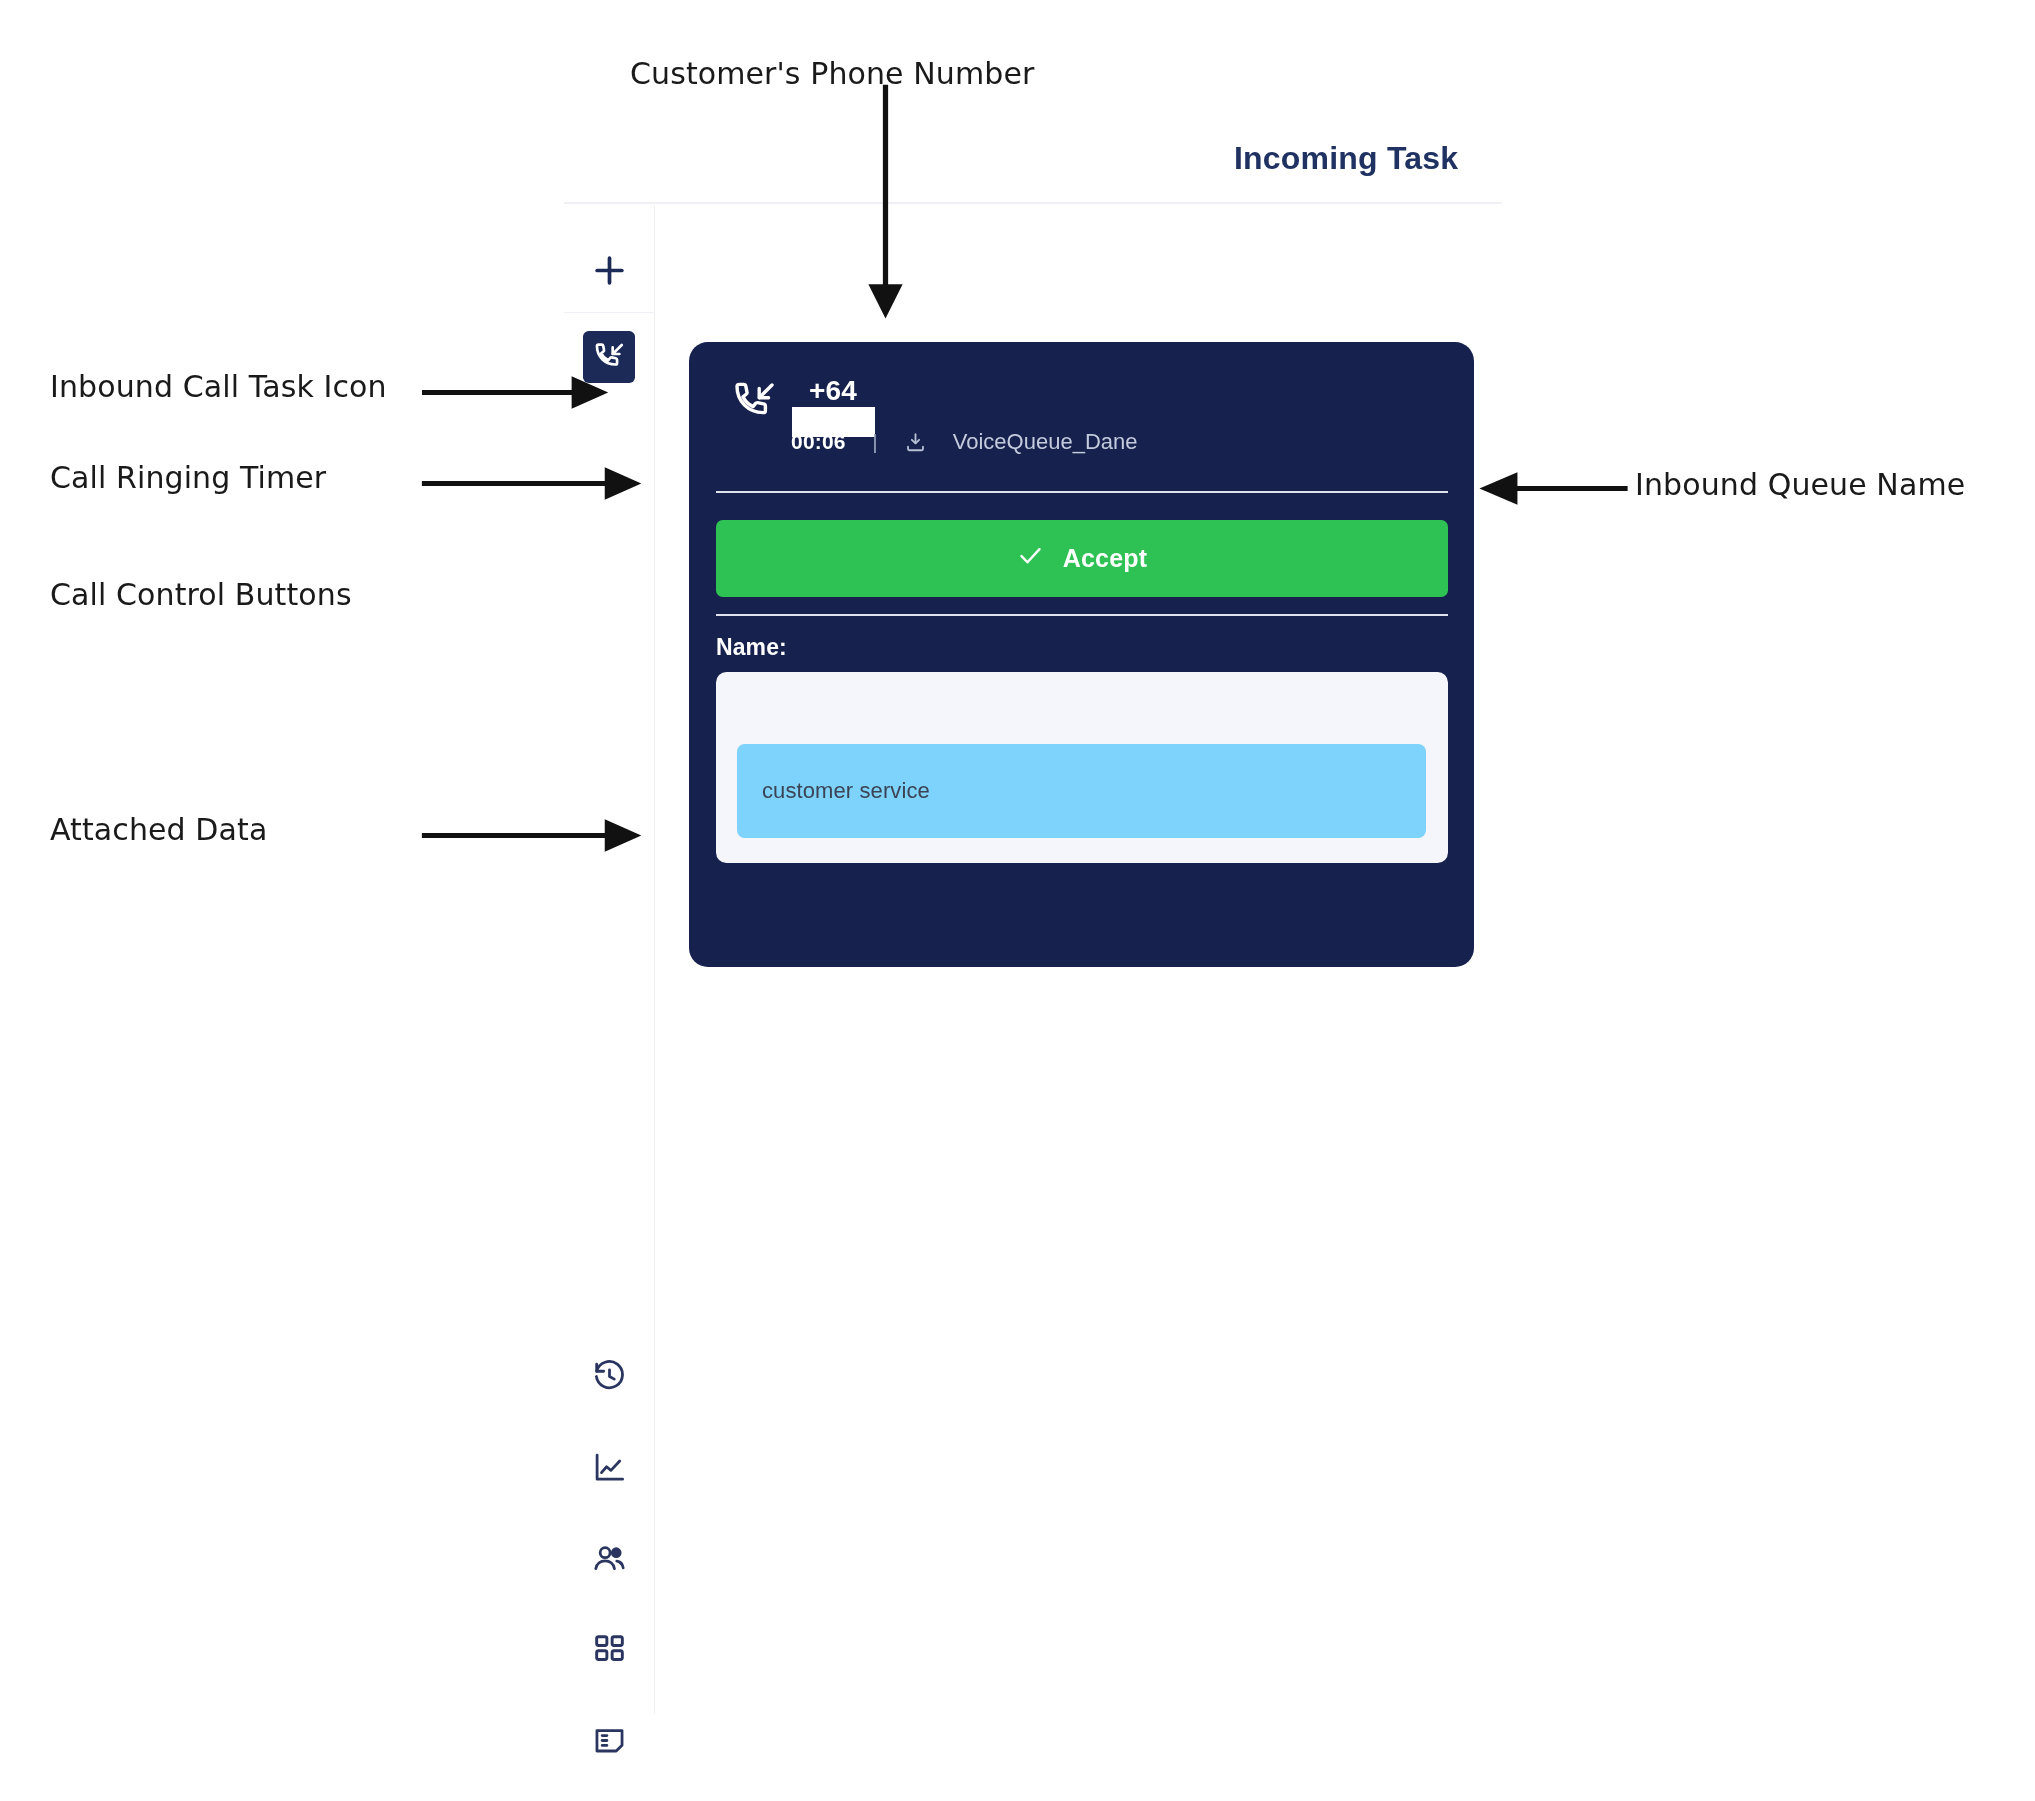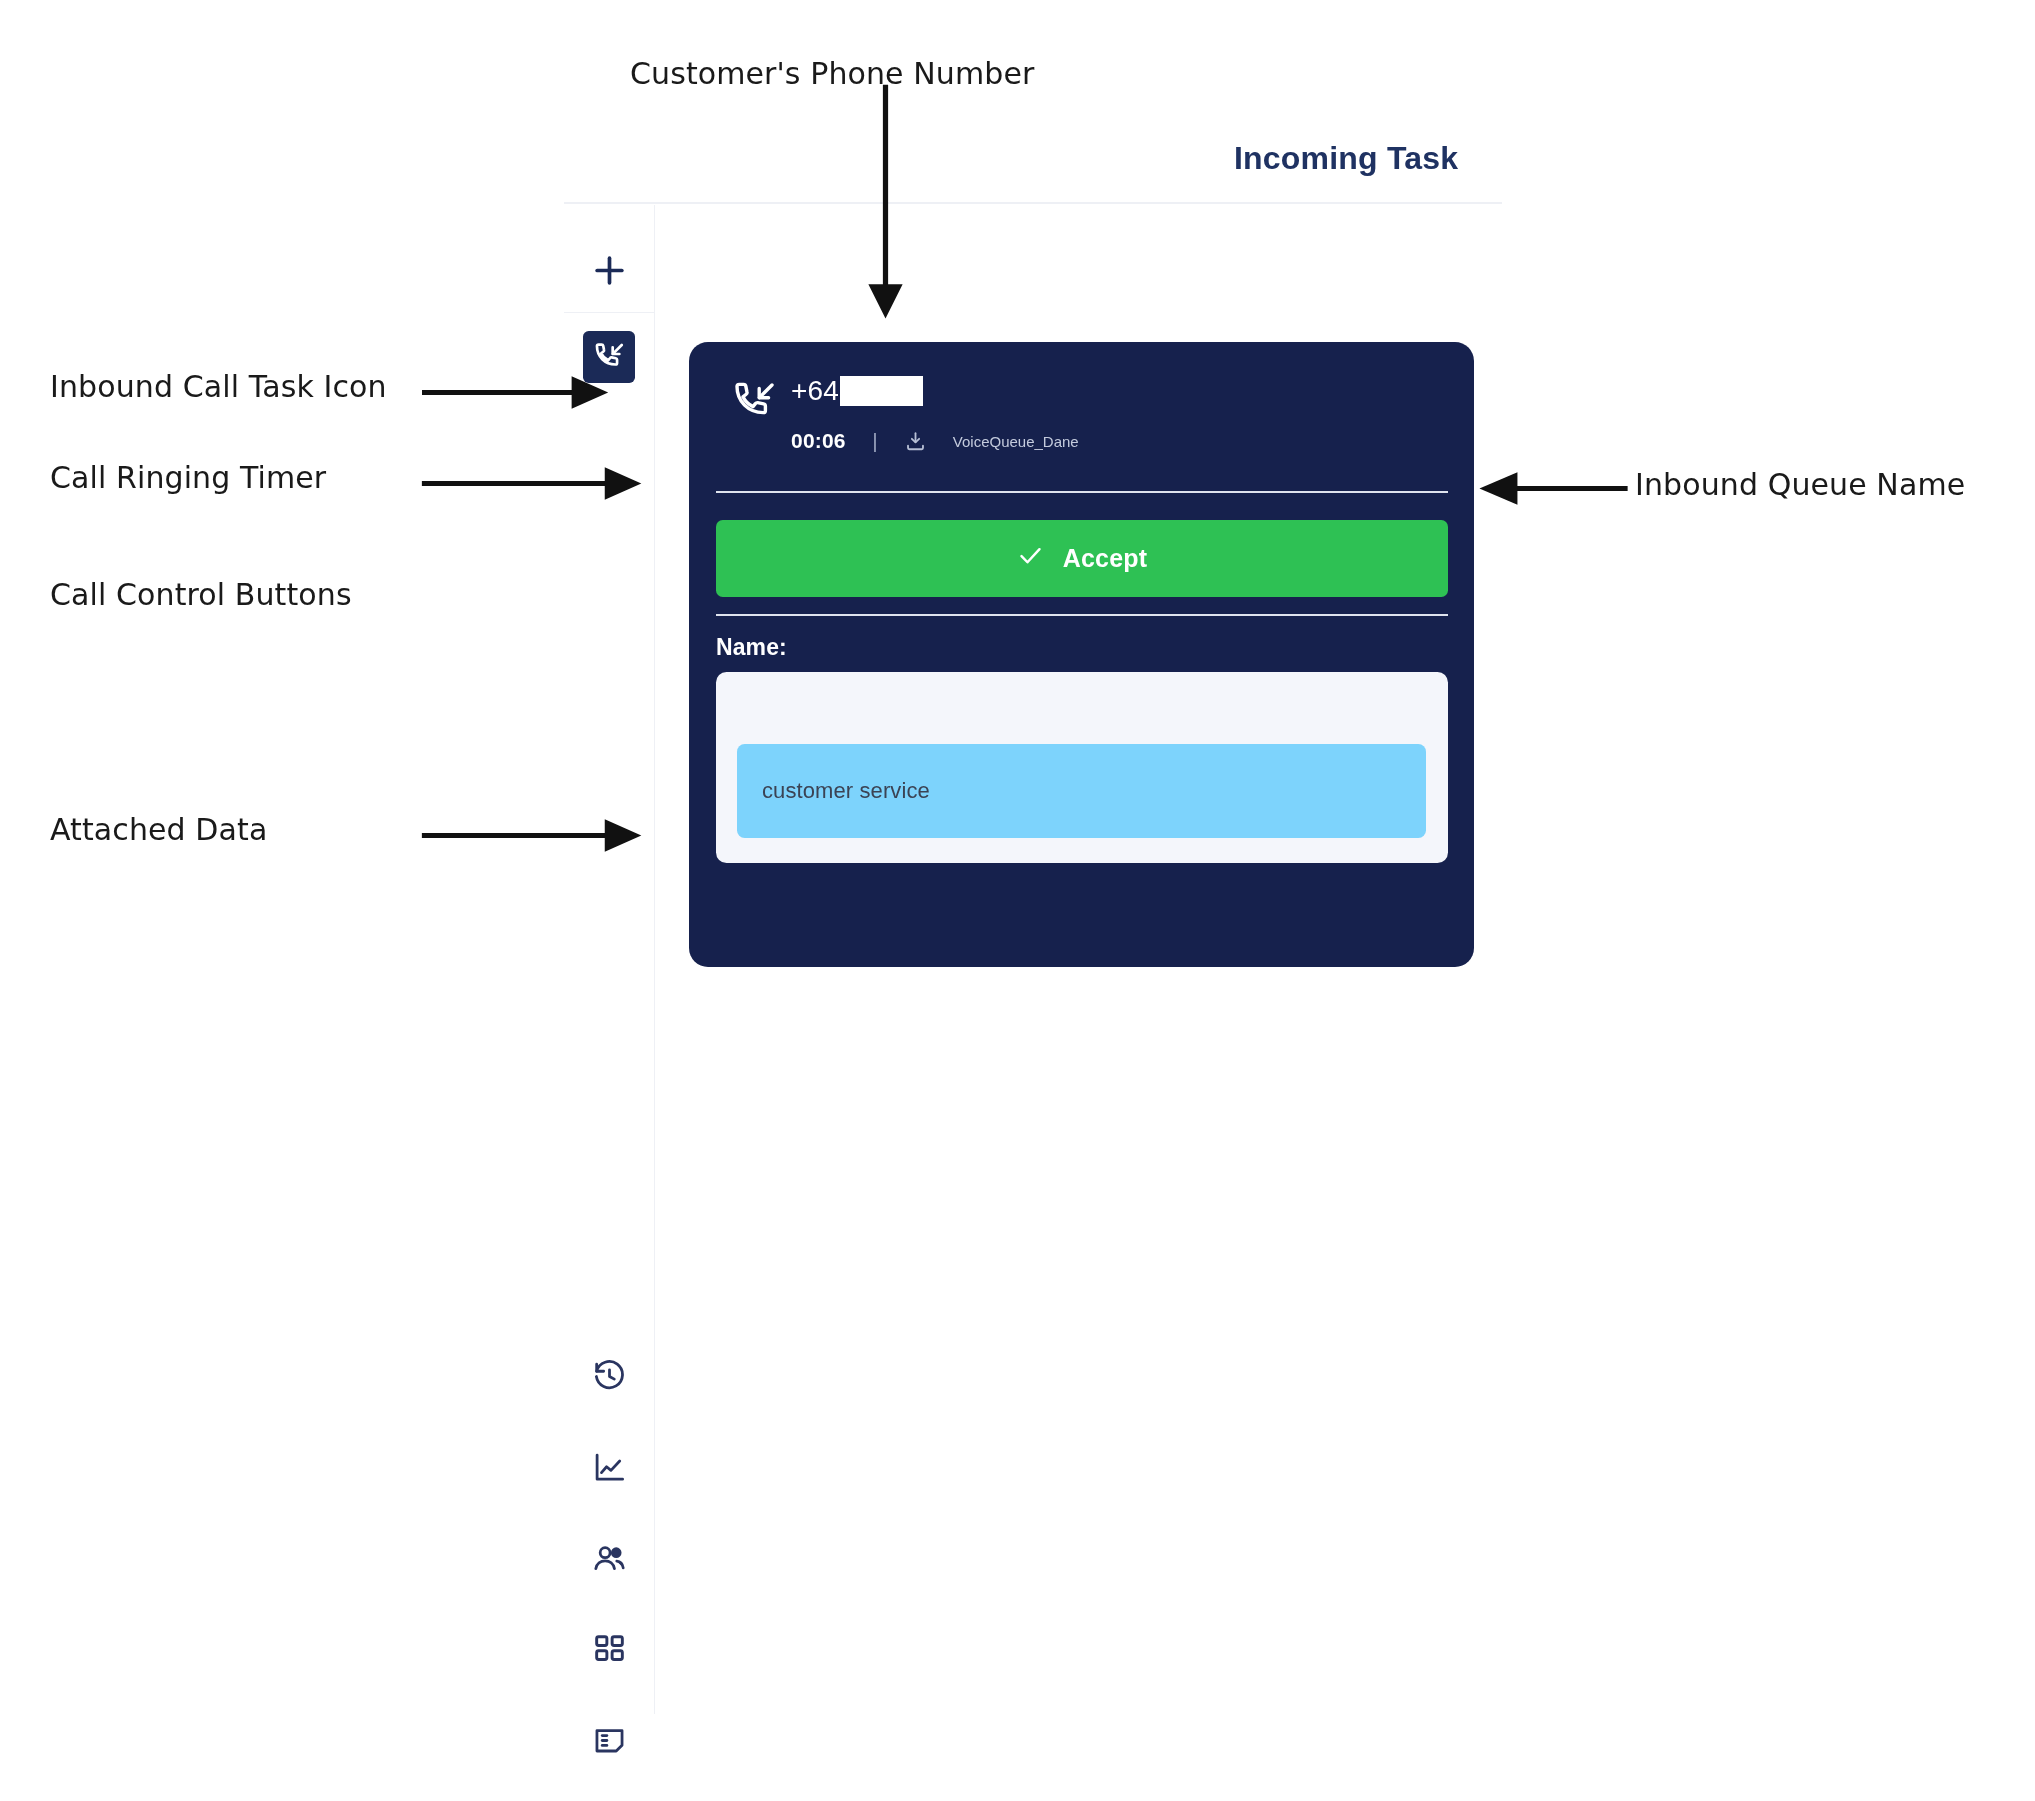--- a/index.html
+++ b/index.html
@@ -71,35 +71,35 @@
   }
   #call-head{
     position:absolute; left:0; top:0; width:100%; height:127px;
   }
   #call-head-icon{
     position:absolute; left:41px; top:36px; width:48px; height:48px;
     color:#ffffff;
   }
   #call-number{
     position:absolute; left:102px; top:33px;
-    font-size:28px;font-weight:normal;color:#ffffff;letter-spacing:0.2px;
-    display:flex;align-items:center;
+    font-size:28px;font-weight:bold;color:#ffffff;letter-spacing:0.2px;
+    display:flex;align-items:center;flex-direction:column;
   }
   #number-redaction{
     display:inline-block;margin-left:1px;width:83px;height:30px;background:#ffffff;
   }
   #call-meta{
     position:absolute; left:102px; top:87px;
     display:flex; align-items:center; gap:16px;
     font-size:21px;
   }
   #ring-timer{ font-weight:bold;color:#ffffff;letter-spacing:0.2px; }
   #meta-sep{ color:#9aa3bd;margin:0 10.5px;font-weight:400; }
   #queue-dl-icon{ width:23px;height:23px;color:#b8c0d6;margin-right:9.6px;display:inline-block; }
-  #queue-name{ color:#c4cbdd;font-weight:400;font-size:15px; }
+  #queue-name{ color:#c4cbdd;font-weight:400;font-size:22px; }
 
   .card-divider{
     position:absolute;left:27px;width:732px;height:1.9px;background:#dfe3ee;
   }
   #divider-top{ top:149px; }
   #divider-bottom{ top:272px; }
 
   #call-actions{
     position:absolute; left:27px; top:178px; width:732px; height:77px;
     display:flex; gap:24px;

